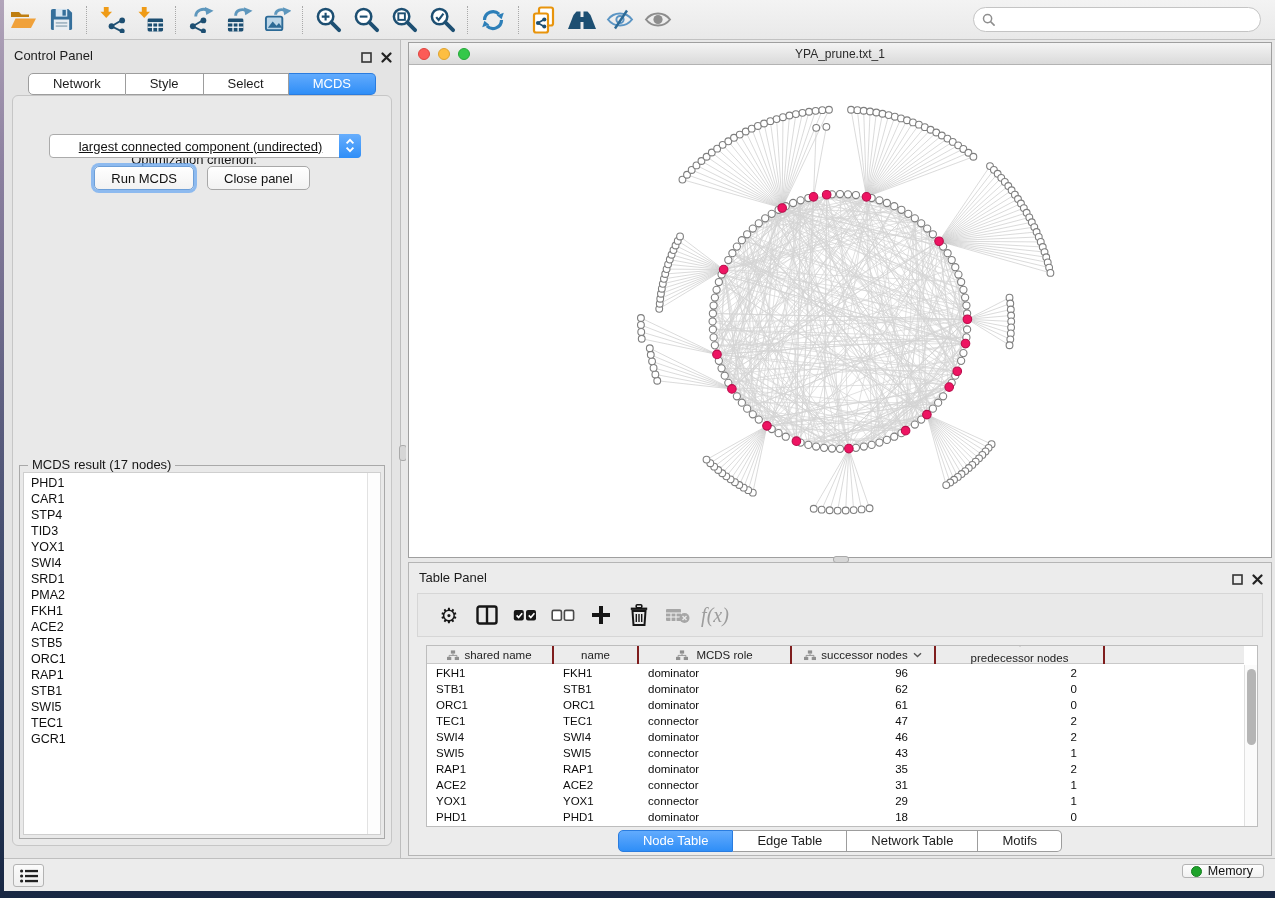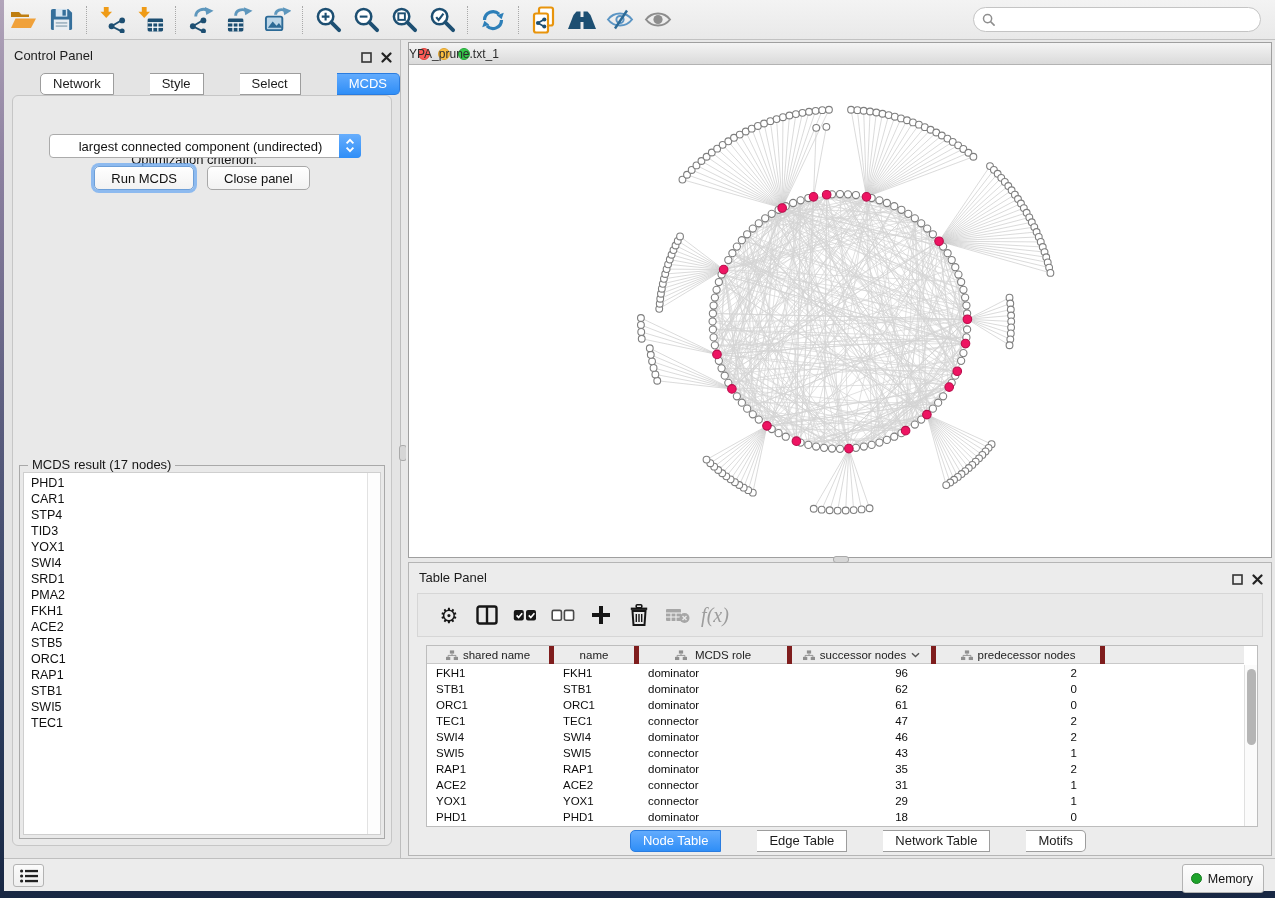--- a/index.html
+++ b/index.html
@@ -22,31 +22,31 @@
   .searchbox input { border:none; outline:none; flex:1; font-size:12px; margin-left:5px;
     font-family:"Liberation Sans",sans-serif; background:transparent; }
 
   
   .cp { position:absolute; left:0; top:40px; width:397px; bottom:33px; background:#e4e4e4;
     border-right:1px solid #bdbdbd; }
   .cp-header { position:absolute; top:0; left:0; right:0; height:28px; }
   .panel-title { position:absolute; left:10px; top:8px; font-size:13px; color:#1c1c1c; }
   .win-btns { position:absolute; right:8px; top:9px; display:flex; gap:9px; align-items:center; }
   .seg-tabs { position:absolute; top:33px; left:0; right:0; text-align:center; white-space:nowrap; }
-  .seg-tab { display:inline-block; vertical-align:top; padding:2px 12px 3px; font-size:13px;
-    background:#fff; border:1px solid #9d9d9d; border-left:none; color:#1c1c1c; cursor:default;margin-left:36px; }
+  .seg-tab { display:inline-block; vertical-align:top; padding:2px 24px 3px; font-size:13px;
+    background:#fff; border:1px solid #9d9d9d; border-left:none; color:#1c1c1c; cursor:default; }
   .seg-tab:first-child { border-left:1px solid #9d9d9d; border-radius:5px 0 0 5px; }
   .seg-tab:last-child { border-radius:0 5px 5px 0; }
   .seg-tab.active { background:linear-gradient(#62abfd,#2f8ef7); border-color:#2a7cdf; color:#fff; }
   .tabpage { position:absolute; left:8px; right:8px; top:55px; bottom:12px;
     background:#e9e9e9; border:1px solid #c6c6c6; border-radius:6px; }
   .opt-label { position:absolute; top:17px; left:0; right:16px; text-align:center; font-size:13px; color:#161616;margin-top:39px; }
   .dropdown { position:absolute; top:38px; left:36px; width:312px; height:24px; background:#fff;
     border:1px solid #ababab; border-radius:4px; display:flex; align-items:center; }
-  .dropdown .dd-text { flex:1; font-size:13px; color:#111; padding-left:12px; text-align:center; }
+  .dropdown .dd-text { flex:1; font-size:13px; color:#111; padding-left:12px; text-align:center;text-decoration:underline; }
   .dd-cap { width:22px; height:24px; margin:-1px -1px 0 0; border-radius:0 4px 4px 0;
     background:linear-gradient(#67aefd,#2f8ef7); display:flex; align-items:center; justify-content:center; }
   .btn-row { position:absolute; top:70px; left:0; right:0; display:flex; justify-content:center; gap:13px; }
   .push-btn { height:24px; padding:0 16px; background:linear-gradient(#ffffff,#f2f2f2);
     border:1px solid #a8a8a8; border-radius:5px; font-size:13px; color:#111;
     font-family:"Liberation Sans",sans-serif; display:flex; align-items:center; }
   .push-btn.focused { box-shadow:0 0 0 3px rgba(110,170,240,.75); border-color:#6d9fd8; }
   .fieldset { position:absolute; left:6px; right:6px; top:369px; bottom:6px; border:1px solid #a9a9a9; }
   .legend { position:absolute; top:-9px; left:8px; background:#e9e9e9; padding:0 4px;
     font-size:13px; color:#161616; }
@@ -64,54 +64,54 @@
   .hgrip { position:absolute; left:50%; top:516px; width:16px; height:7px; background:#d6d6d6;
     border:1px solid #aaa; border-radius:3px; margin-left:-8px; z-index:5; }
 
   
   .right { position:absolute; left:402px; top:40px; right:0; bottom:33px; background:#e8e8e8; }
   .netwin { position:absolute; top:2px; left:2px; right:3px; height:516px;
     border:1px solid #9f9f9f; background:#fff; }
   .net-titlebar { position:absolute; top:0; left:0; right:0; height:22px;
     background:linear-gradient(#f4f4f4,#dadada); border-bottom:1px solid #b3b3b3; }
   .tl { position:absolute; top:5px; width:12px; height:12px; border-radius:50%; }
-  .net-title { position:absolute; left:0; right:0; top:4px; font-size:12px; color:#2b2b2b; }
+  .net-title { position:absolute; left:0; right:0; top:4px; text-align:center; font-size:12px; color:#2b2b2b; }
   .net-canvas { position:absolute; top:23px; left:0; right:0; bottom:0; background:#fff; }
   .net-canvas svg { position:absolute; inset:0; width:100%; height:100%; }
 
   
   .tp { position:absolute; top:522px; left:2px; right:3px; bottom:2px;
     background:#ececec; border:1px solid #b5b5b5; }
   .tp-toolbar { position:absolute; top:30px; left:8px; right:8px; height:44px;
     background:#e9e9e9; border:1px solid #d6d6d6; display:flex; align-items:center; padding-left:12px; }
   .tp-tool { width:38px; height:36px; display:flex; align-items:center; justify-content:center; }
   .gear-glyph { font-size:21px; color:#161616; line-height:1; }
   .fx-glyph { font-family:"Liberation Serif",serif; font-style:italic; font-size:20px; color:#9c9c9c; }
   .tp-table { position:absolute; left:17px; right:13px; top:82px; bottom:28px;
     background:#fff; border:1px solid #bdbdbd; }
   .thead { position:absolute; top:0; left:0; right:13px; height:18px; background:#ececec;
     display:flex; border-bottom:1px solid #c9c9c9; }
-  .th { height:18px; border-right:5px solid #7f1d1d; display:flex; align-items:center;
+  .th { height:18px; border-right:2px solid #7f1d1d; display:flex; align-items:center;
     justify-content:center; gap:5px; font-size:11.5px; color:#222; overflow:hidden; }
   .tbody { position:absolute; top:19px; left:0; right:13px; bottom:0; overflow:hidden; }
   .tr { display:flex; height:16px; align-items:center; }
   .td { font-size:11.5px; color:#0d0d0d; padding-left:9px; overflow:hidden; white-space:nowrap; }
   .td.num { text-align:right; padding-right:28px; padding-left:0; }
   .tscroll { position:absolute; top:19px; right:0; bottom:0; width:13px; background:#fbfbfb;
     border-left:1px solid #e0e0e0; }
   .tthumb { position:absolute; top:4px; left:2px; width:9px; height:76px; background:#b5b5b5; border-radius:5px; }
   .tp-tabs { position:absolute; bottom:3px; left:0; right:0; text-align:center; }
 
   
   .statusbar { position:absolute; left:0; right:0; bottom:0; height:33px; background:#ececec;
     border-top:1px solid #bfbfbf; }
   .sb-left-btn { position:absolute; left:9px; top:5px; width:31px; height:23px;
     background:linear-gradient(#fbfbfb,#efefef); border:1px solid #b3b3b3; border-radius:3px;
     display:flex; align-items:center; justify-content:center; }
-  .memory-btn { position:absolute; right:11px; top:5px; height:29px; padding:0 10px 0 8px;
+  .memory-btn { position:absolute; right:11px; top:5px; height:14px; padding:0 10px 0 8px;
     background:linear-gradient(#fdfdfd,#f1f1f1); border:1px solid #b3b3b3; border-radius:3px;
     display:flex; align-items:center; gap:6px; font-size:12.5px; color:#111; }
   .mem-dot { width:11px; height:11px; border-radius:50%; background:#1ea32b; border:1px solid #157d20; }
 </style>
 </head>
 <body>
 
 <div class="app">
 
   <div class="main-toolbar">
@@ -317,20 +317,21 @@
               <div class="list-item">SRD1</div>
               <div class="list-item">PMA2</div>
               <div class="list-item">FKH1</div>
               <div class="list-item">ACE2</div>
               <div class="list-item">STB5</div>
               <div class="list-item">ORC1</div>
               <div class="list-item">RAP1</div>
               <div class="list-item">STB1</div>
               <div class="list-item">SWI5</div>
               <div class="list-item">TEC1</div>
+              <div class="list-item">GCR1</div>
             </div>
           <div class="list-scroll"></div>
         </div>
       </div>
     </div>
   </div>
 
   <div class="vsplit">
     <div class="vgrip"></div>
   </div>
@@ -1263,21 +1264,21 @@
                   <rect x="0" y="7" width="4.6" height="3.4"></rect>
                   <rect x="8.4" y="7" width="4.6" height="3.4"></rect>
                 </g>
                 <path d="M6.5 3.4v2M2.3 7V5.4h8.4V7" fill="none" stroke="#8f8f8f" stroke-width="1"></path>
               </svg>
               <span>successor nodes</span>
               <svg width="9" height="6" viewBox="0 0 9 6">
                 <path d="M1 1.2l3.5 3.4L8 1.2" fill="none" stroke="#555" stroke-width="1.4"></path>
               </svg>
             </div>
-            <div class="th" style="width: 169px;">
+            <div class="th" style="width: 169px; flex-direction: column;">
               <svg width="12" height="11" viewBox="0 0 13 11">
                 <g fill="#8f8f8f">
                   <rect x="4.2" y="0" width="4.6" height="3.4"></rect>
                   <rect x="0" y="7" width="4.6" height="3.4"></rect>
                   <rect x="8.4" y="7" width="4.6" height="3.4"></rect>
                 </g>
                 <path d="M6.5 3.4v2M2.3 7V5.4h8.4V7" fill="none" stroke="#8f8f8f" stroke-width="1"></path>
               </svg>
               <span>predecessor nodes</span>
             </div>

